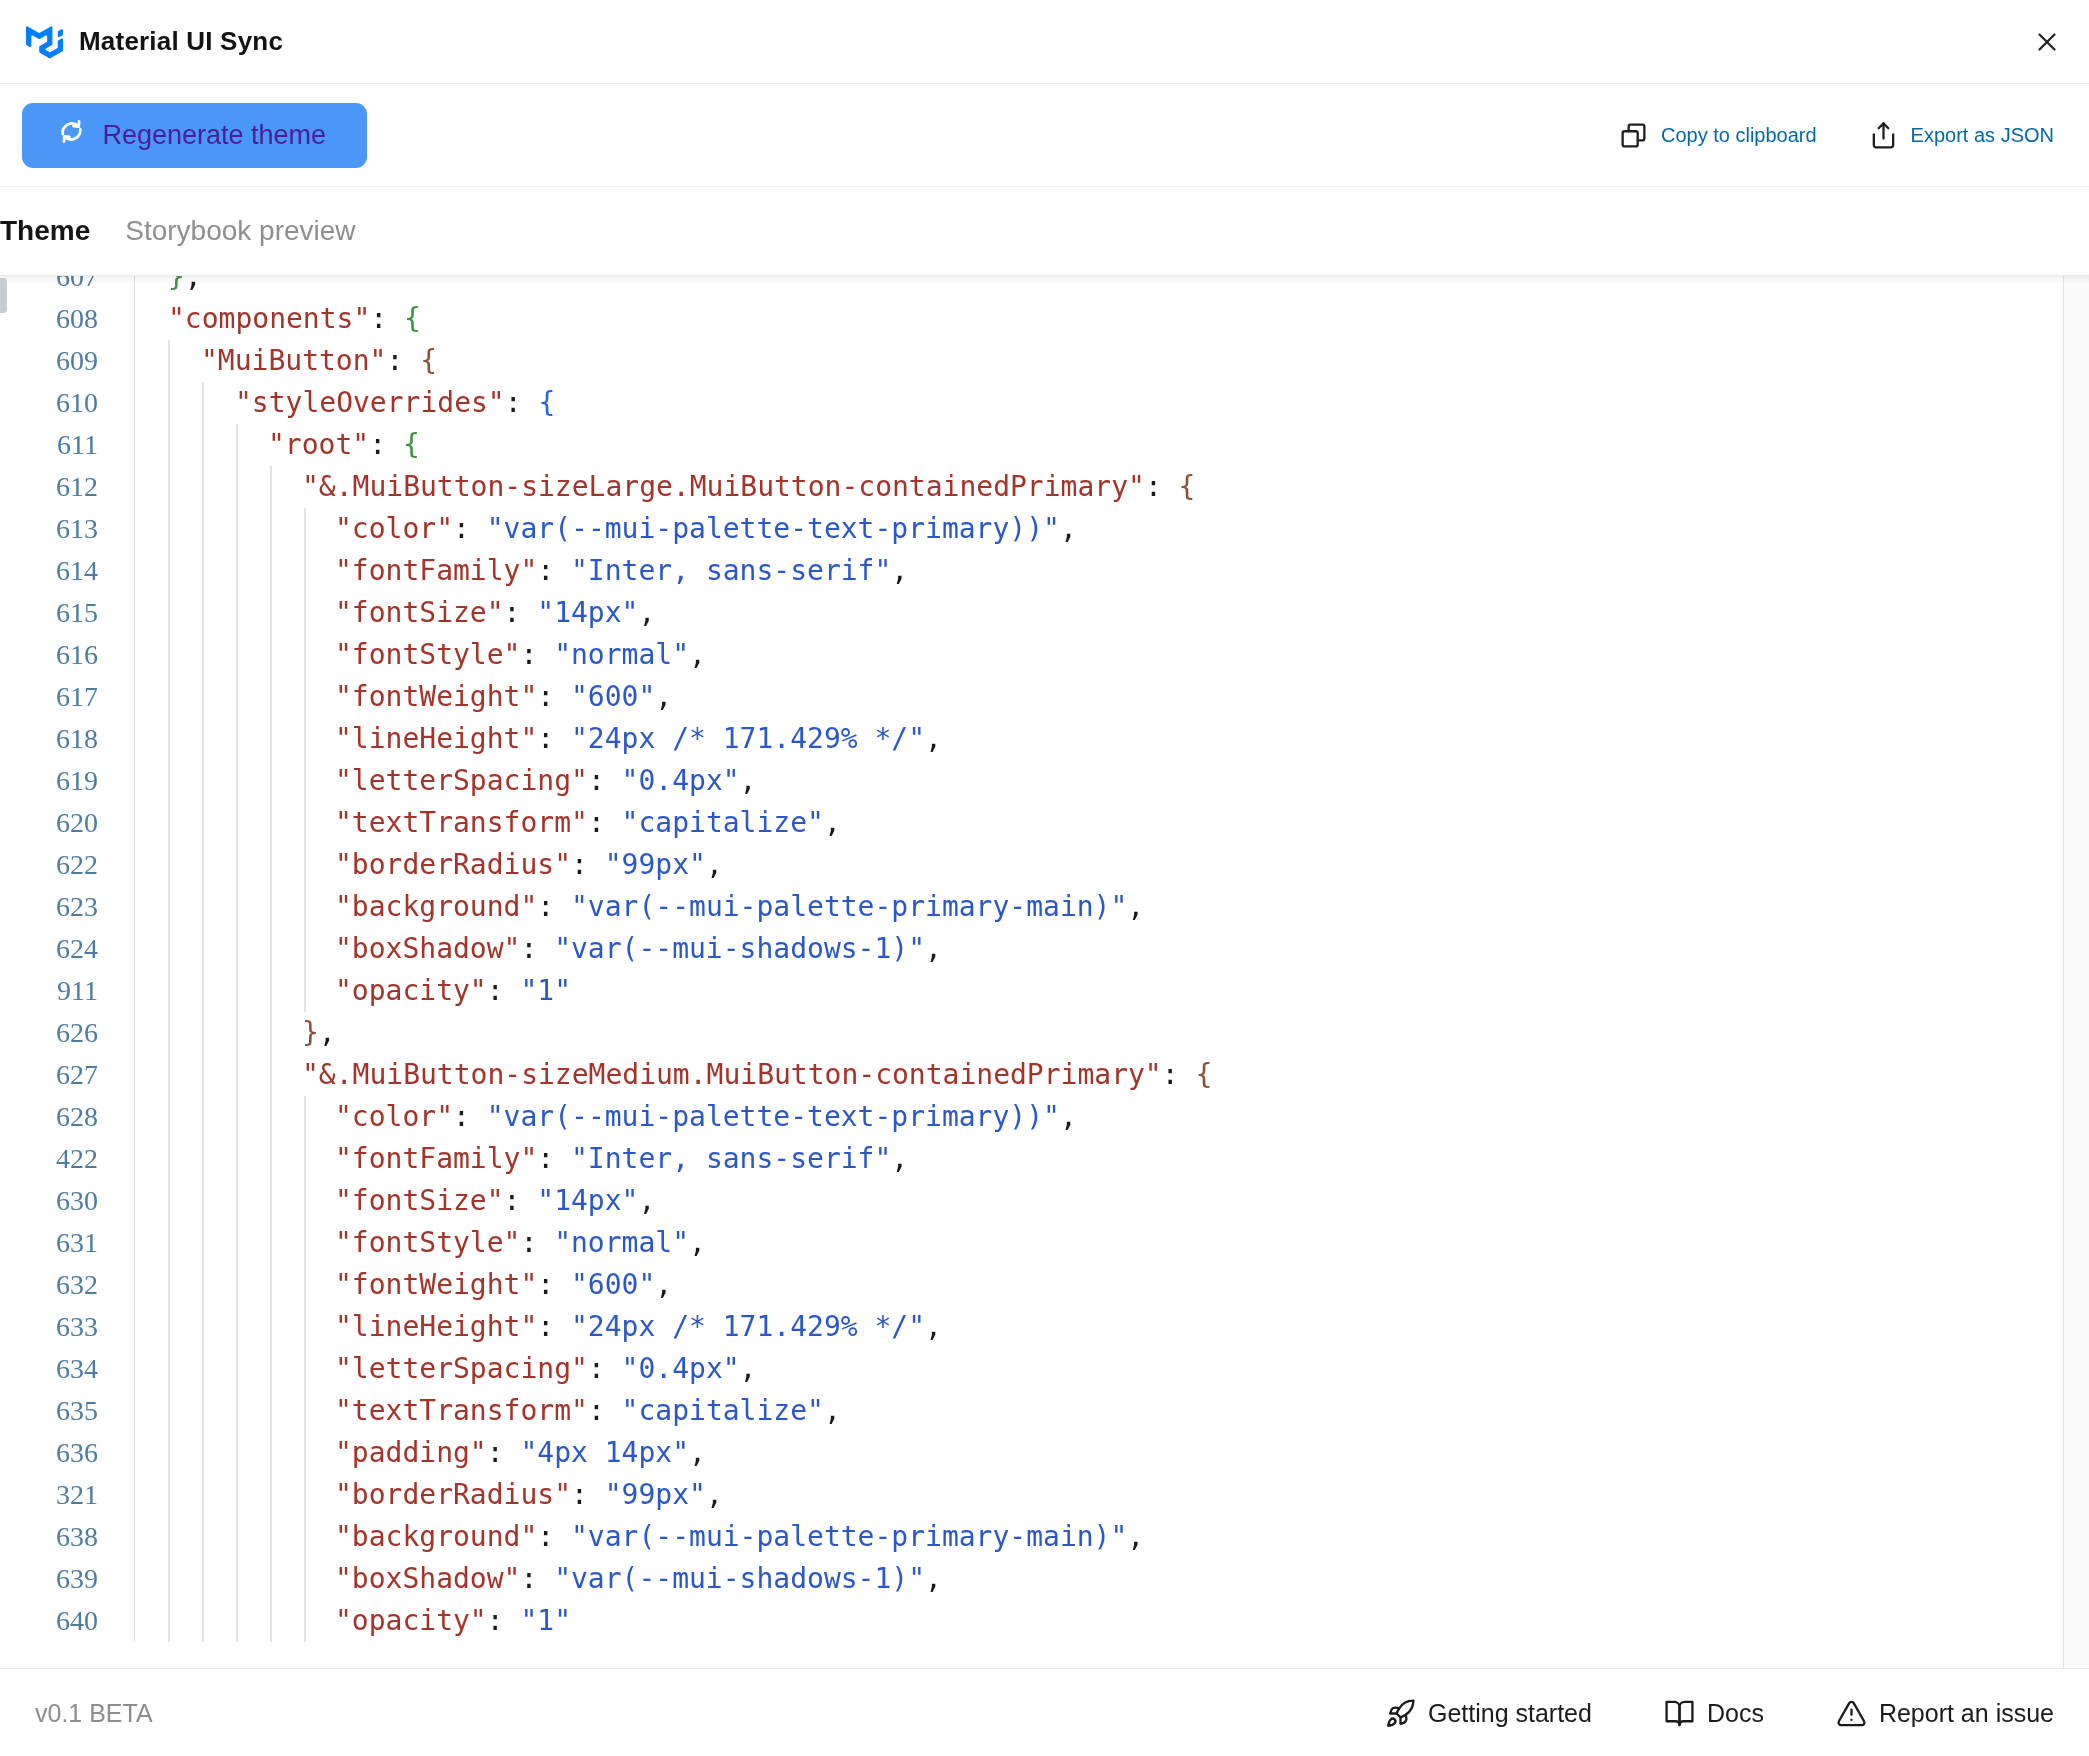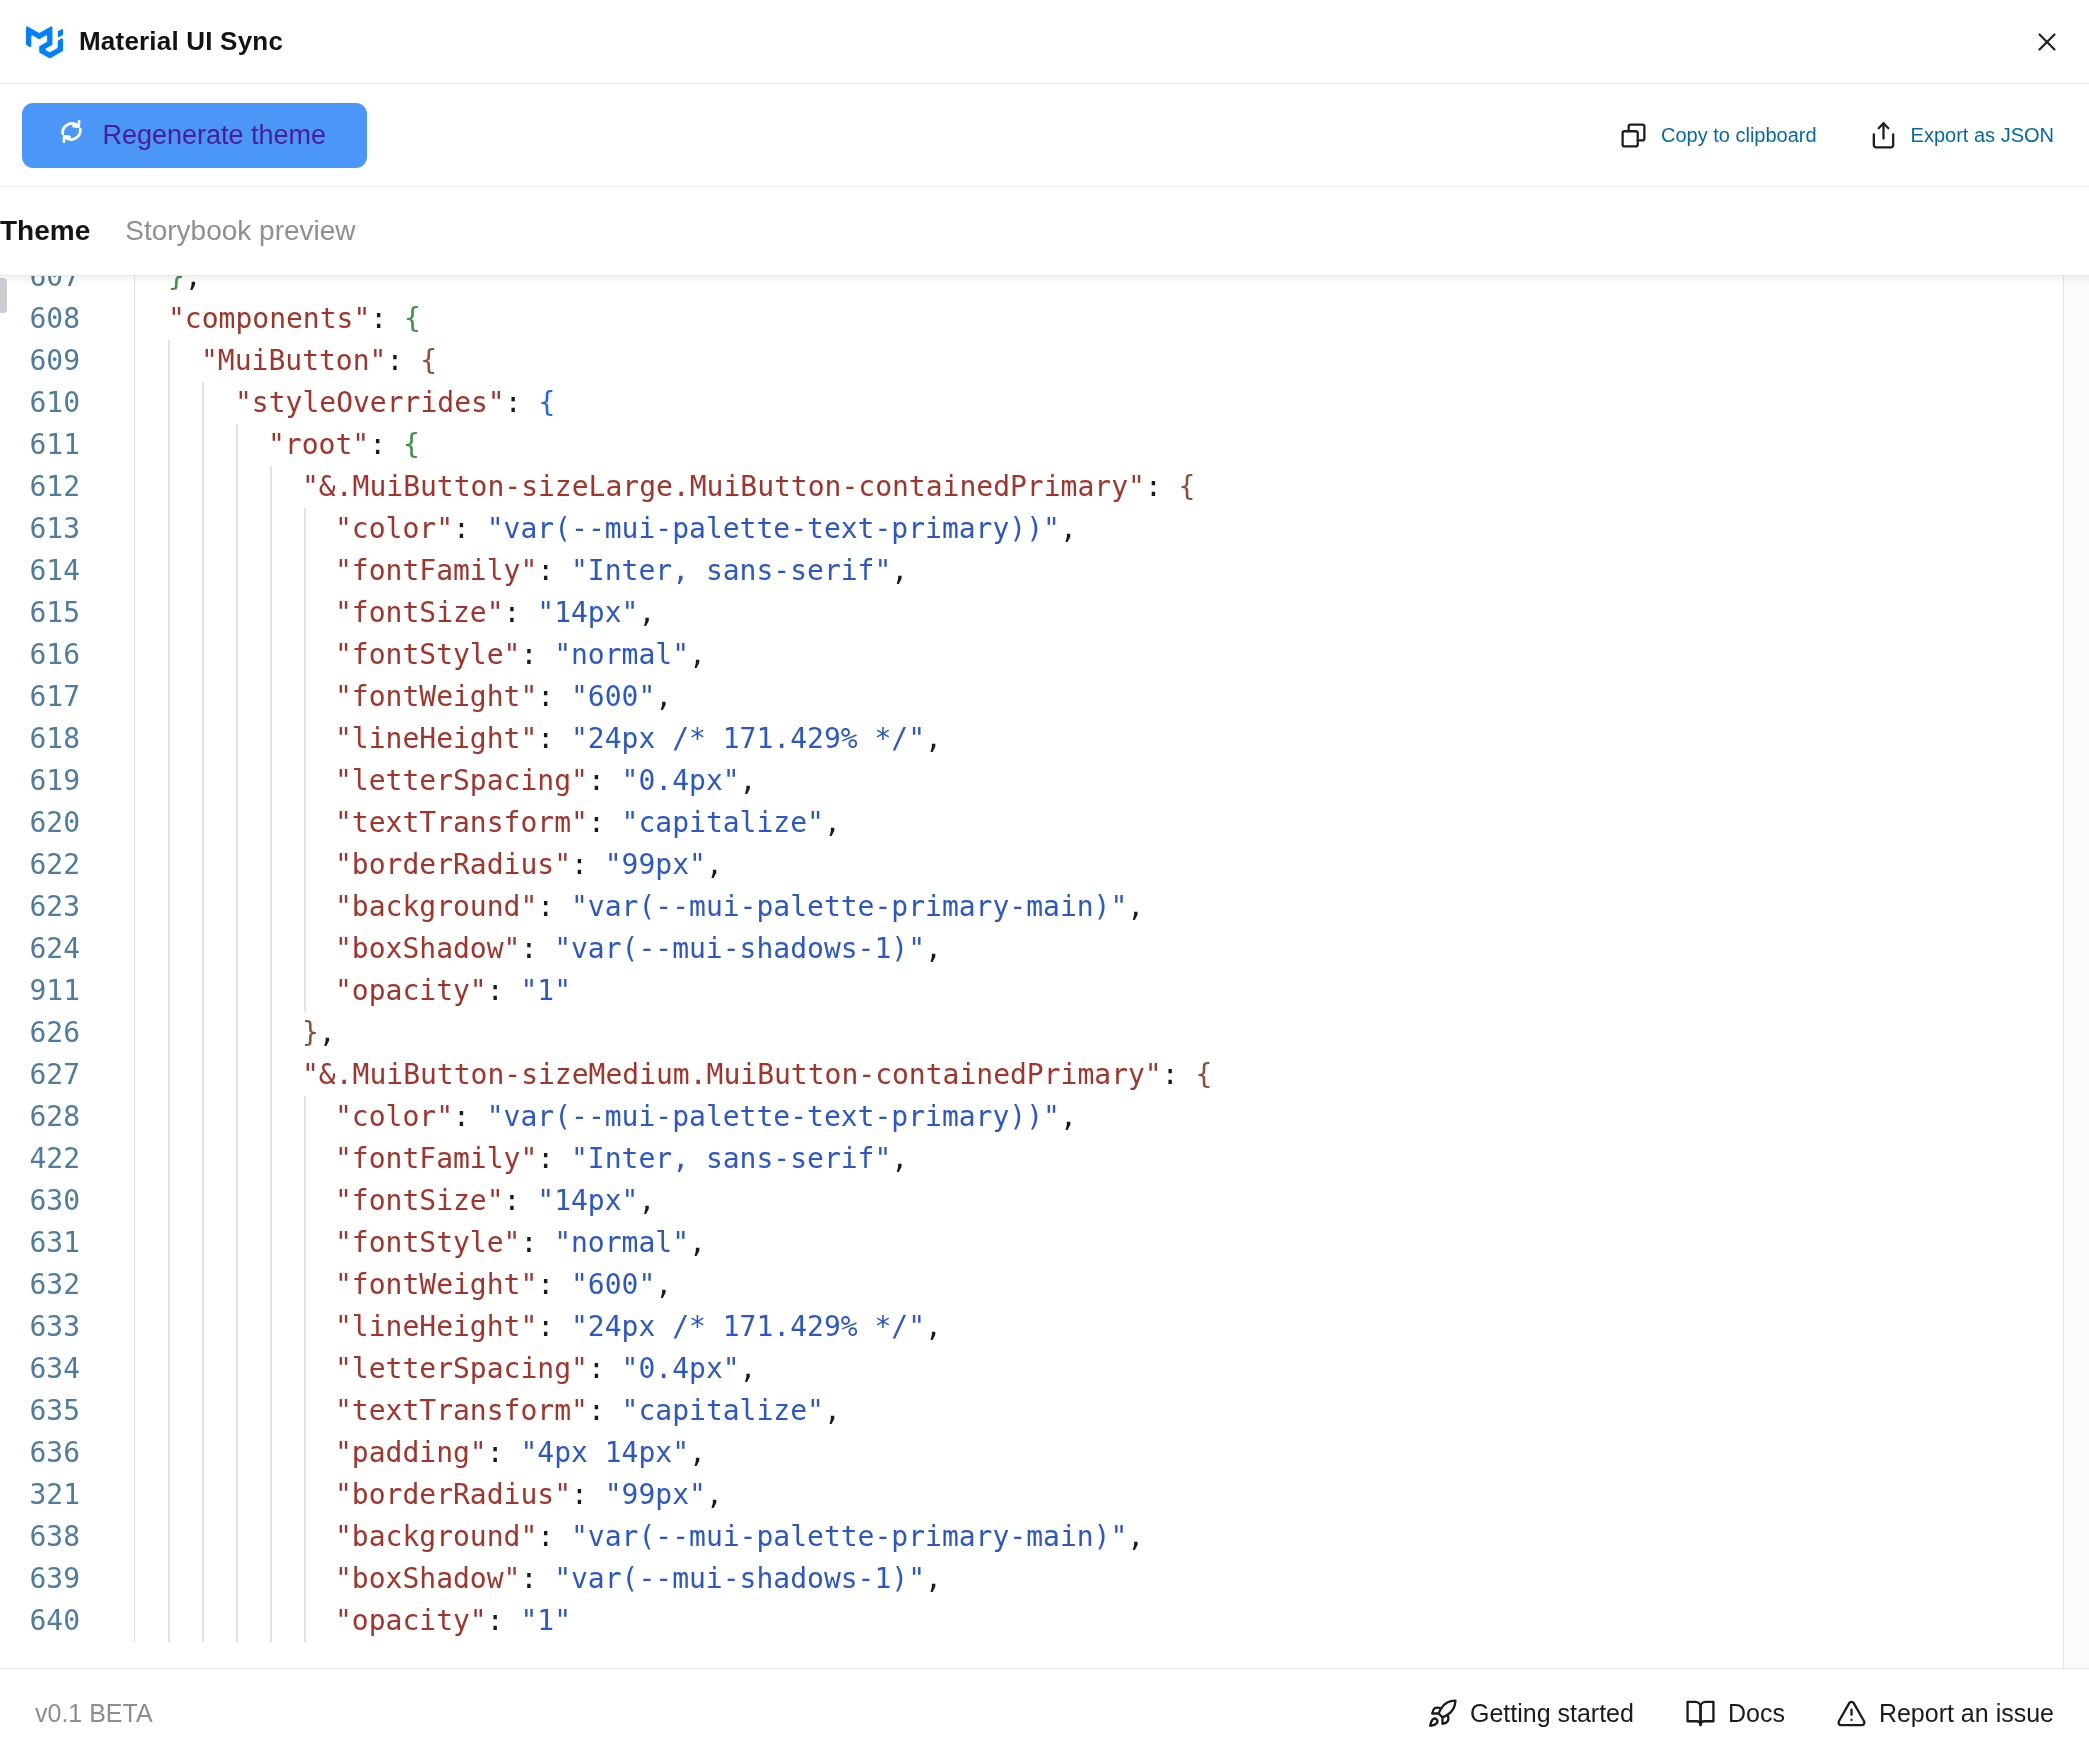--- a/index.html
+++ b/index.html
@@ -35,35 +35,35 @@
   .code-area { position:relative; height:1392px; overflow:hidden; background:#fff; }
   .code-area::before { content:""; position:absolute; left:0; right:0; top:0; height:9.3px;
                        background:linear-gradient(to bottom, rgba(0,0,0,.05), rgba(0,0,0,0)); z-index:5; pointer-events:none; }
   .left-notch { position:absolute; left:0; top:1.9px; width:6.5px; height:35px; background:#c9cdd2;
                 border-radius:0 3.7px 3.7px 0; z-index:6; }
   .scroll-track { position:absolute; right:0; top:0; bottom:0; width:26px; border-left:1.9px solid #e3e3e3;
                   background:#fbfbfb; z-index:4; }
   .code-scroll { margin-top:-20.5px; font-family:"DejaVu Sans Mono","Liberation Mono",monospace;
                  font-size:28px; line-height:42px; }
   .cl { display:flex; height:42px; }
-  .ln { flex:0 0 135px; width:135px; text-align:right; padding-right:54px; color:#4d7c9e;
-        border-right:1.9px solid #dedede; user-select:none; }
+  .ln { flex:0 0 135px; width:135px; text-align:right; padding-right:36px; color:#4d7c9e;
+        border-right:1.9px solid #dedede; user-select:none;font-family:Liberation Serif, serif; }
   .cc { white-space:pre; background-repeat:no-repeat; background-position:33px 0; }
   .t-k { color:#a2342c; }
   .t-v { color:#2b57c8; }
   .t-p { color:#1a1a1a; }
   .t-g { color:#3e9142; }
   .t-b { color:#8a5136; }
   .t-u { color:#2563eb; }
 
   
   .footer { height:89px; border-top:1.9px solid #e7e7e7; display:flex; align-items:center;
             justify-content:space-between; padding:0 35px; background:#fff; }
   .version { font-size:25px; color:#8d8d8d; }
-  .f-links { display:flex; align-items:flex-start; gap:51px; }
+  .f-links { display:flex; align-items:flex-start; gap:72px; }
   .f-link { display:flex; align-items:center; gap:12px; font-size:25px; color:#1b1b1b; cursor:pointer; }
   .f-link svg { display:block; }
 </style>
 </head>
 <body>
 
 <div class="header">
   <span class="logo">
     <svg viewBox="0 0 36 32" width="37" height="34" fill="#007FFF" xmlns="http://www.w3.org/2000/svg">
       <path d="M30.343 21.976a1 1 0 0 0 .502-.864l.018-5.787a1 1 0 0 1 .502-.864l3.132-1.802a1 1 0 0 1 1.498.867v10.521a1 1 0 0 1-.502.867l-11.839 6.8a1 1 0 0 1-.994.001l-9.291-5.314a1 1 0 0 1-.504-.868v-5.305c0-.006.007-.01.013-.007.005.003.012 0 .012-.007v-.006c0-.004.002-.008.006-.01l7.652-4.396c.007-.004.004-.015-.004-.015a.008.008 0 0 1-.008-.008l.015-5.201a1 1 0 0 0-1.5-.87l-5.687 3.277a1 1 0 0 1-.998 0L6.666 9.7a1 1 0 0 0-1.499.866v9.4a1 1 0 0 1-1.496.869l-3.166-1.81a1 1 0 0 1-.504-.87l.028-16.43A1 1 0 0 1 1.527.86l10.845 6.229a1 1 0 0 0 .996 0L24.21.86a1 1 0 0 1 1.498.868v16.434a1 1 0 0 1-.501.867l-5.678 3.27a1 1 0 0 0 .004 1.735l3.132 1.783a1 1 0 0 0 .993-.002l6.685-3.839Z"></path>

